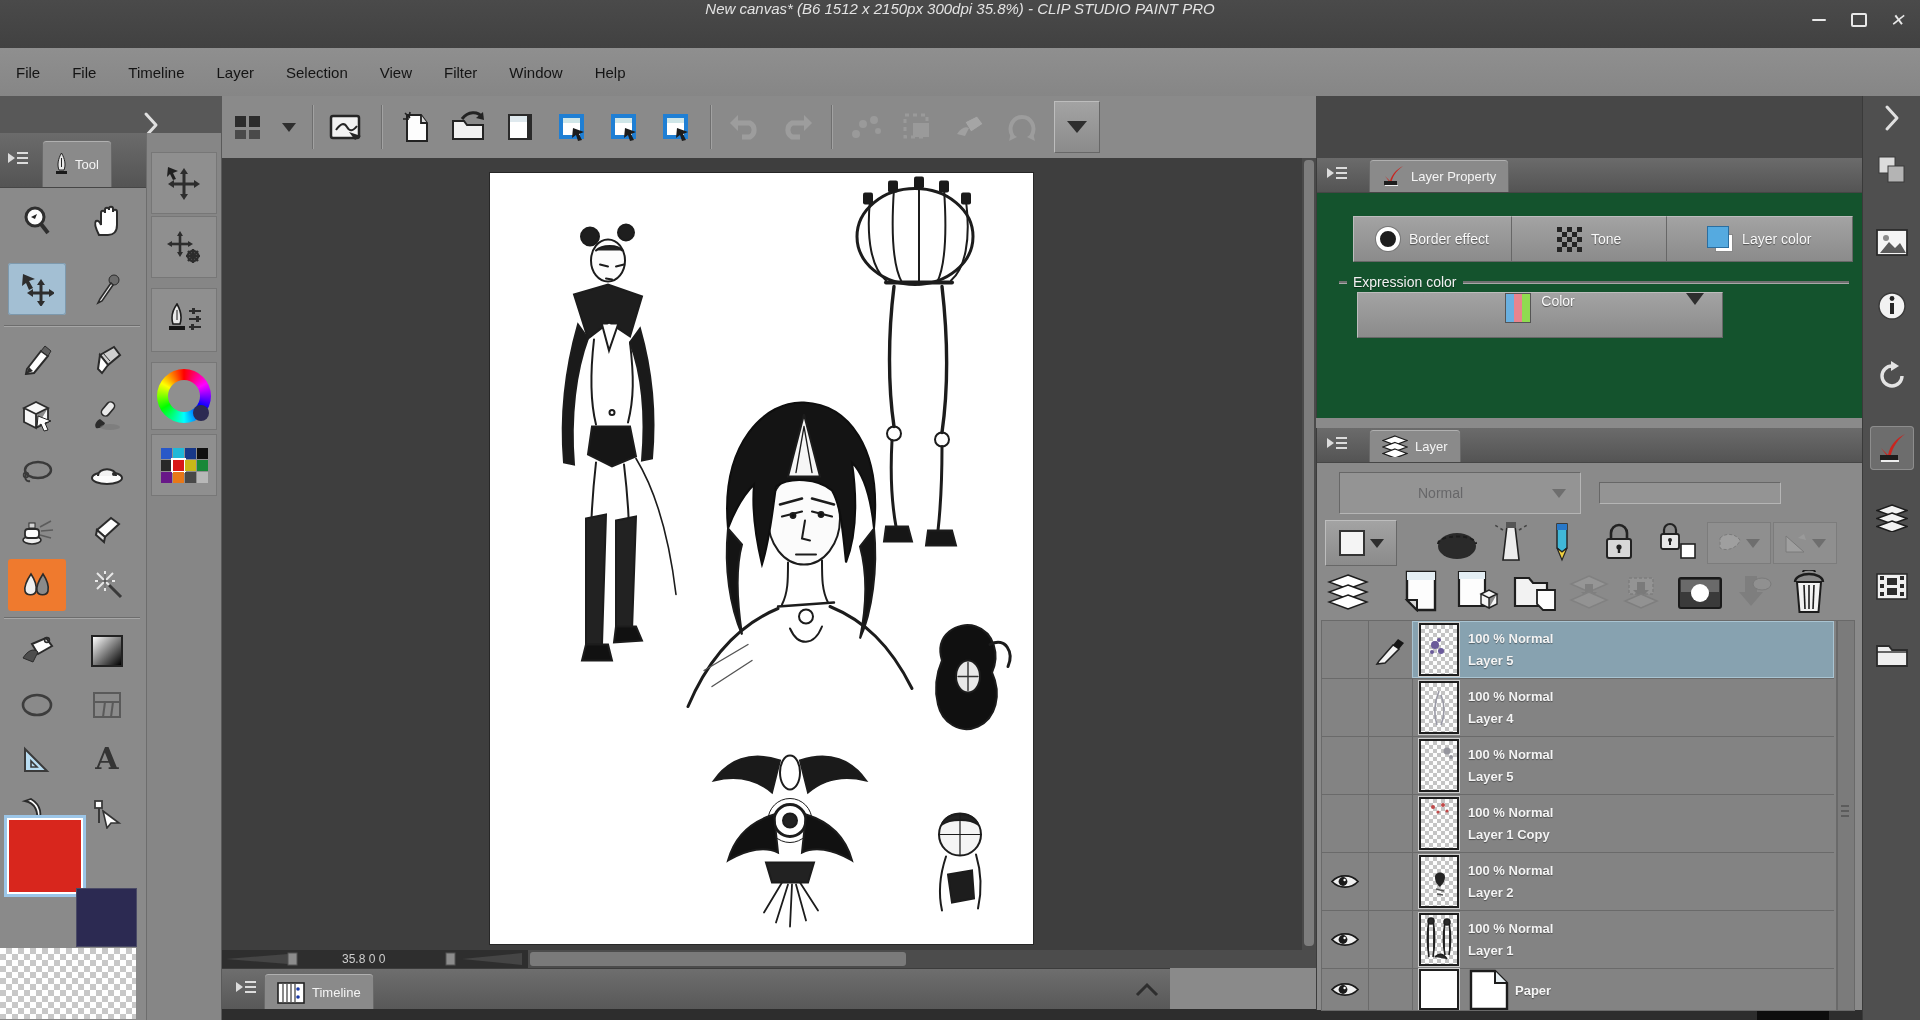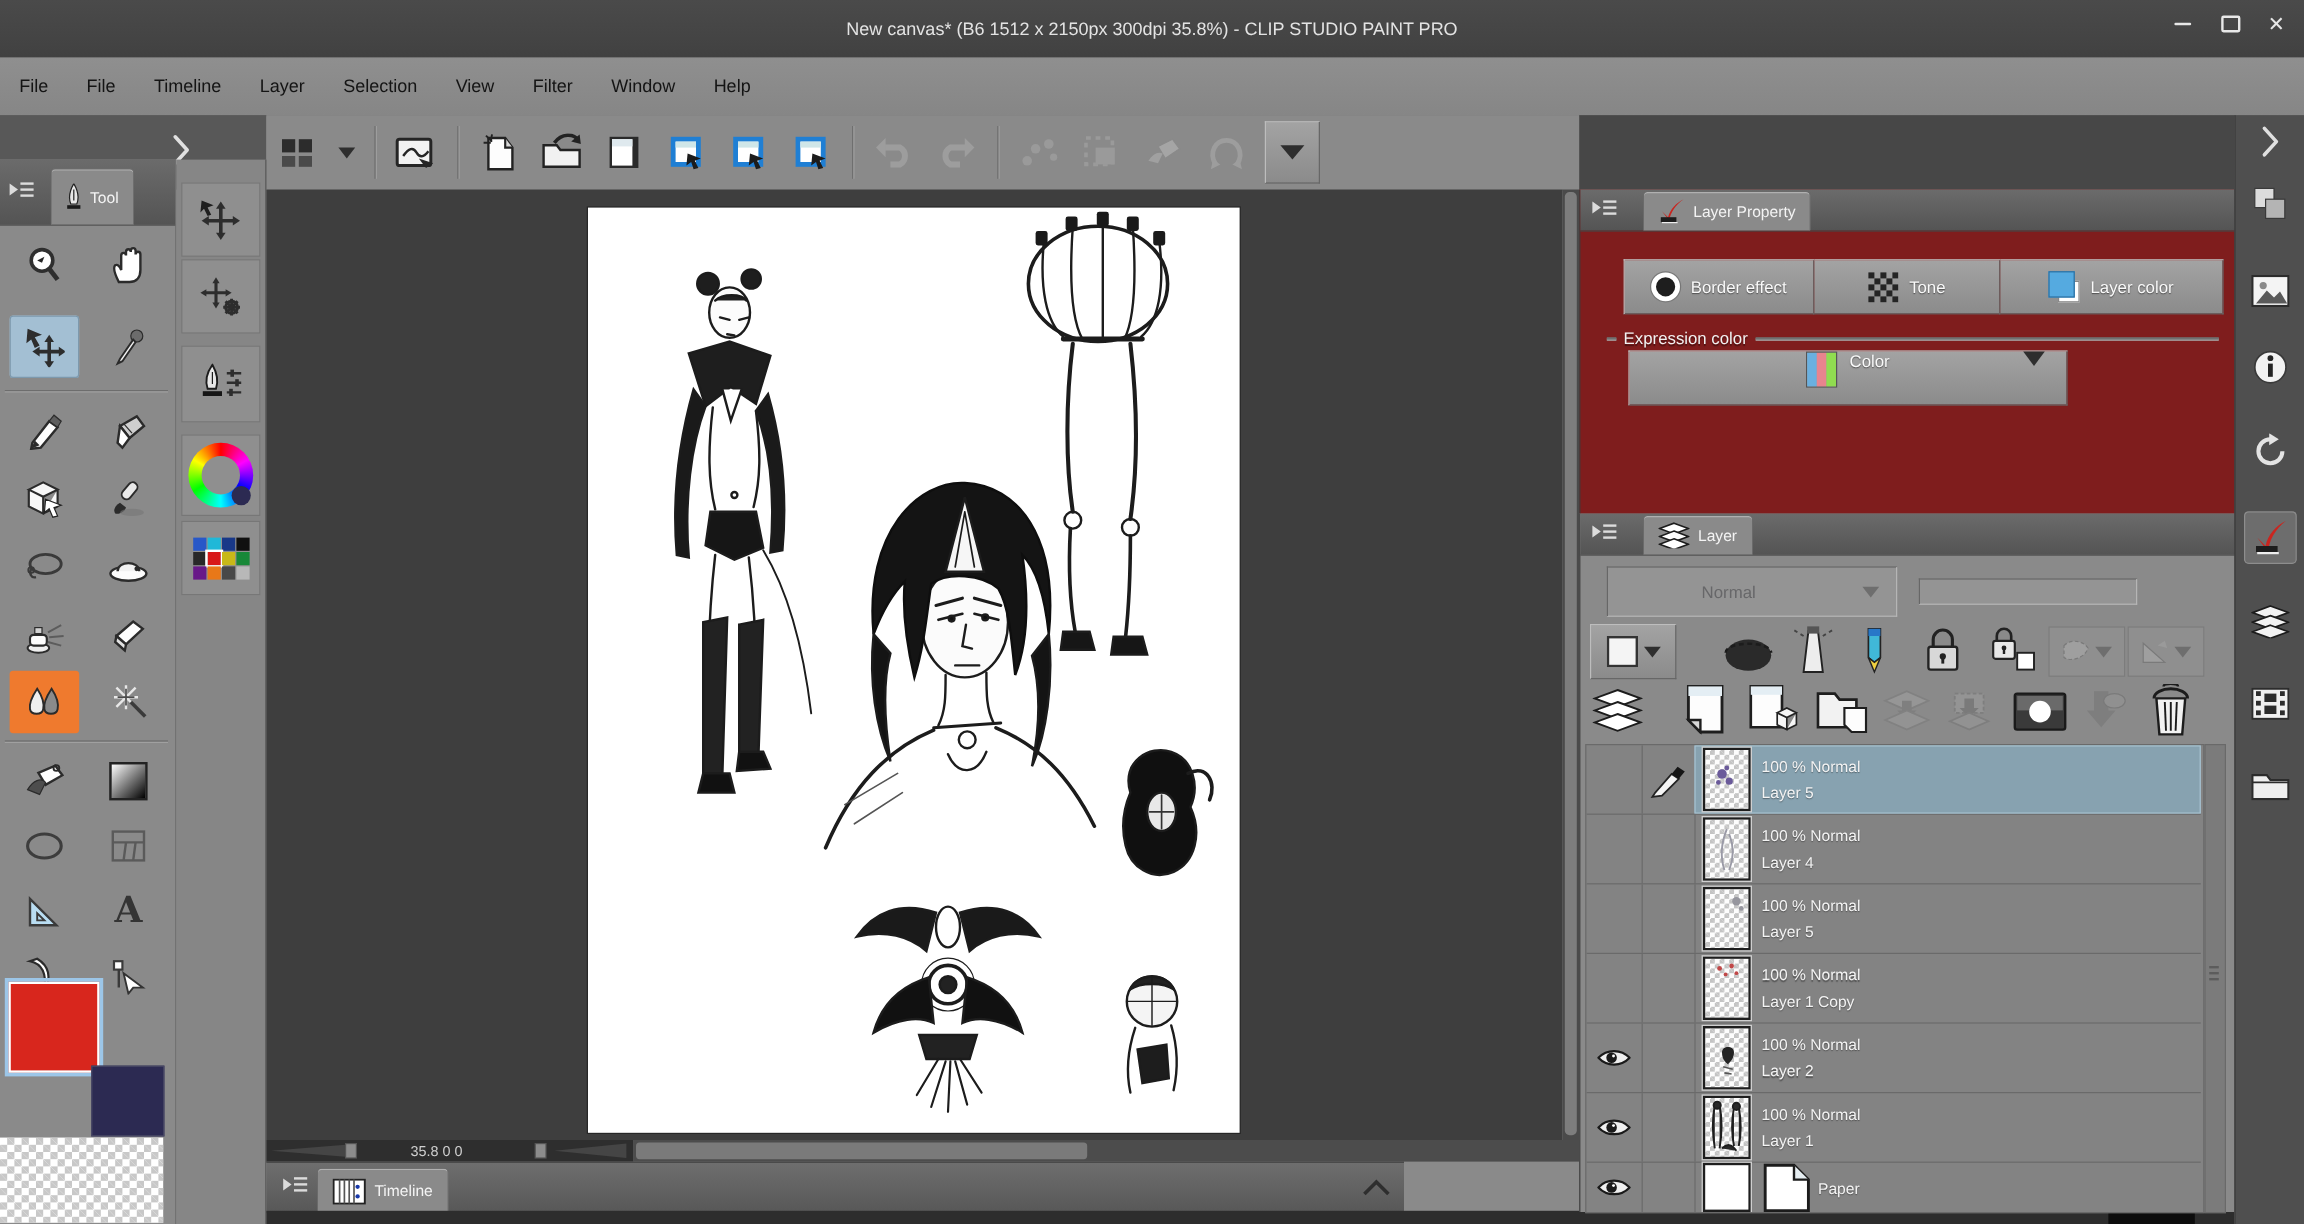--- a/index.html
+++ b/index.html
@@ -1,21 +1,21 @@
 <!DOCTYPE html>
 <html><head>
 <meta charset="utf-8">
 <style>
   html,body{margin:0;padding:0;background:#222;}
   #root{position:relative;width:1920px;height:1020px;background:#8a8a8a;overflow:hidden;
         font-family:"Liberation Sans",sans-serif;-webkit-font-smoothing:antialiased;}
   .ab{position:absolute;}
   
   #titlebar{left:0;top:0;width:1920px;height:48px;background:linear-gradient(#4a4a4a,#414141);
-            color:#e3e3e3;font-size:15px;display:flex;align-items:center;justify-content:center;}
+            color:#e3e3e3;font-size:15px;display:flex;justify-content:center;font-style:italic;}
   .winbtn{position:absolute;top:6px;width:34px;height:28px;display:flex;align-items:center;justify-content:center;color:#e8e8e8;}
   .winbtn .minus{width:14px;height:2px;background:#e8e8e8;border-radius:2px;}
   .winbtn .box{width:12px;height:10px;border:2px solid #e8e8e8;border-radius:2px;}
   .winbtn .x{font-size:17px;line-height:1;}
   #menubar{left:0;top:48px;width:1920px;height:48px;background:linear-gradient(#8f8f8f,#868686);
            border-bottom:1px solid #6e6e6e;display:flex;align-items:center;color:#141414;font-size:15px;}
   .menu-item{padding:0 16px;height:100%;display:flex;align-items:center;cursor:default;}
   
   #cmd-left{left:0;top:96px;width:222px;height:62px;background:#585858;}
   #cmdbar{left:222px;top:96px;width:1094px;height:62px;background:#8a8a8a;border-bottom:1px solid #707070;
@@ -57,26 +57,26 @@
   
   #canvas-area{left:222px;top:158px;width:1080px;height:792px;background:#3e3e3e;}
   #vscroll{left:1302px;top:158px;width:14px;height:792px;background:#4a4a4a;}
   #vscroll .thumb{position:absolute;left:2px;top:2px;width:10px;height:786px;background:#7d7d7d;border-radius:4px;}
   #zoomctl{left:222px;top:950px;width:306px;height:18px;background:#2e2e2e;color:#cfcfcf;font-size:12px;}
   #hscroll{left:528px;top:950px;width:788px;height:18px;background:#4c4c4c;}
   #hscroll .thumb{position:absolute;left:2px;top:2px;width:376px;height:14px;background:#7a7a7a;border-radius:3px;}
   #timelinebar{left:222px;top:968px;width:948px;height:42px;background:linear-gradient(#6e6e6e,#575757);border-top:1px solid #3c3c3c;}
   #botband{left:222px;top:1009px;width:1640px;height:11px;background:#2d2d2d;}
   
-  #lp{left:1316px;top:158px;width:546px;height:305px;background:#7f1d1d;border-left:1px solid #3c3c3c;}
+  #lp{left:1316px;top:158px;width:546px;height:260px;background:#14532d;border-left:1px solid #3c3c3c;}
   .fxbtn{height:44px;display:flex;align-items:center;justify-content:center;gap:9px;}
   
   #lpal{left:1316px;top:428px;width:546px;height:582px;background:#8a8a8a;border-left:1px solid #3c3c3c;}
   #layerlist{position:absolute;left:4px;top:192px;width:514px;height:389px;background:#838383;border:1px solid #6a6a6a;overflow:hidden;}
-  .lrow{position:absolute;left:0;width:512px;height:57px;border-bottom:1px solid #6a6a6a;}
+  .lrow{position:absolute;left:0;width:512px;height:57px;border-bottom:1px solid #6a6a6a;font-weight:bold;}
   .lrow .eyec{position:absolute;left:0;top:0;width:46px;height:57px;border-right:1px solid #6a6a6a;display:flex;align-items:center;justify-content:center;}
   .lrow .editc{position:absolute;left:46px;top:0;width:44px;height:57px;border-right:1px solid #6a6a6a;display:flex;align-items:center;justify-content:center;}
   .lrow .bodyc{position:absolute;left:90px;top:0;width:422px;height:57px;display:flex;align-items:center;}
   .lrow .bodyc.sel{background:#87a2b0;box-shadow:inset 0 0 0 1px #a9c4d2;}
   .lthumb{width:36px;height:49px;margin-left:7px;border:2px solid #1e1e1e;outline:1px solid #cfcfcf;}
   .ltxt{margin-left:9px;color:#f4f4f4;font-size:13px;line-height:22px;text-shadow:0 1px 1px rgba(0,0,0,.4);}
   #llscroll{position:absolute;left:520px;top:192px;width:16px;height:389px;background:#7b7b7b;border:1px solid #696969;}
   
   #rstrip{left:1862px;top:96px;width:58px;height:924px;background:#4f4f4f;border-left:1px solid #3a3a3a;}
   .rsbtn{position:absolute;left:7px;width:44px;height:44px;display:flex;align-items:center;justify-content:center;border-radius:4px;}

